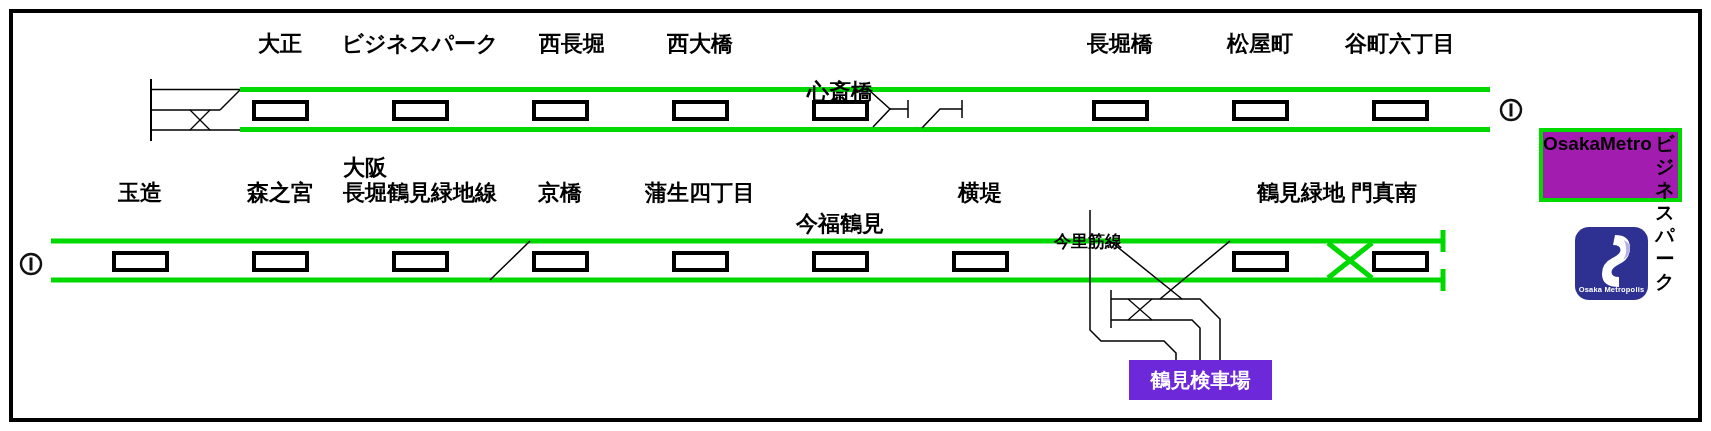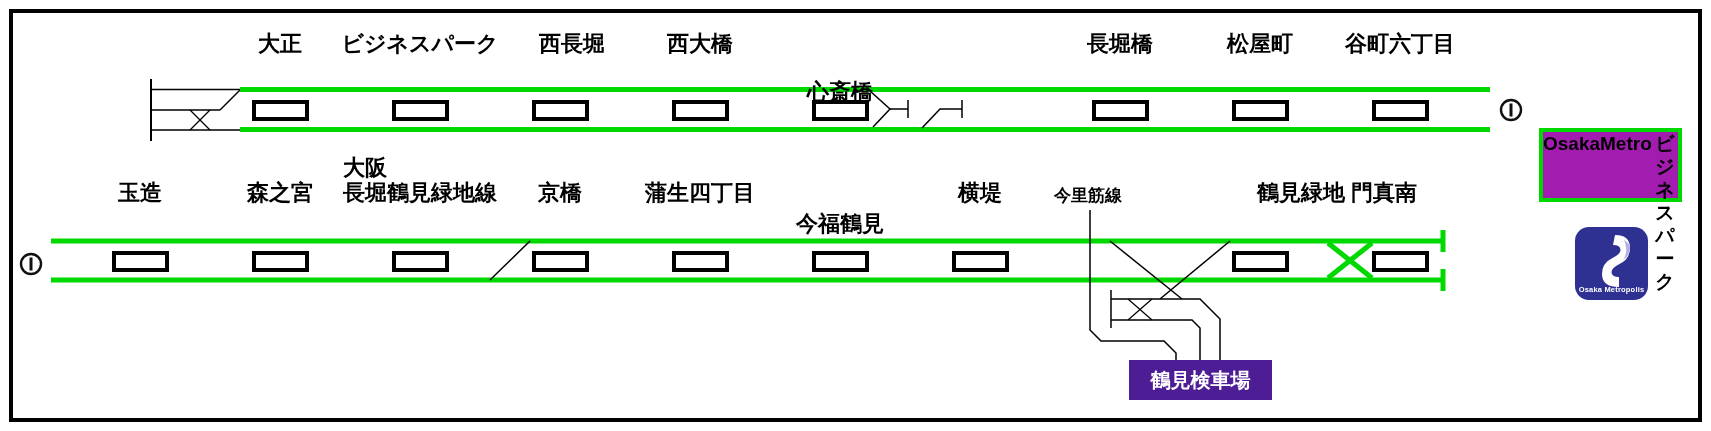--- a/index.html
+++ b/index.html
@@ -9,28 +9,28 @@
   }
   #outer-border{
     position:absolute;left:9px;top:9px;width:1685px;height:405px;
     border:4px solid #000;
   }
   #track-svg{position:absolute;left:0;top:0;}
   .st-label{
     position:absolute;transform:translateX(-50%);
     font-size:22px;font-weight:bold;white-space:pre-line;line-height:25px;
   }
-  .st-label.small{font-size:17px;line-height:19px;}
+  .st-label.small{font-size:17px;line-height:19px;margin-top:46px;}
   .st-rect{
     position:absolute;width:49px;height:13px;background:#fff;border:4px solid #000;
   }
   .conn-marker{position:absolute;width:24px;height:24px;}
   #depot-box{
     position:absolute;display:flex;align-items:center;justify-content:center;
-    background:#4c1d95;color:#fff;font-size:20px;font-weight:bold;
+    background:#6d28d9;color:#fff;font-size:20px;font-weight:bold;
   }
   #legend-box{
     position:absolute;background:#a21caf;text-align:center;
     font-size:19px;line-height:23px;font-weight:bold;
     display:flex;flex-direction:row;justify-content:center;
   }
   #logo{
     position:absolute;border-radius:14px;
     display:flex;align-items:flex-end;justify-content:center;
   }

